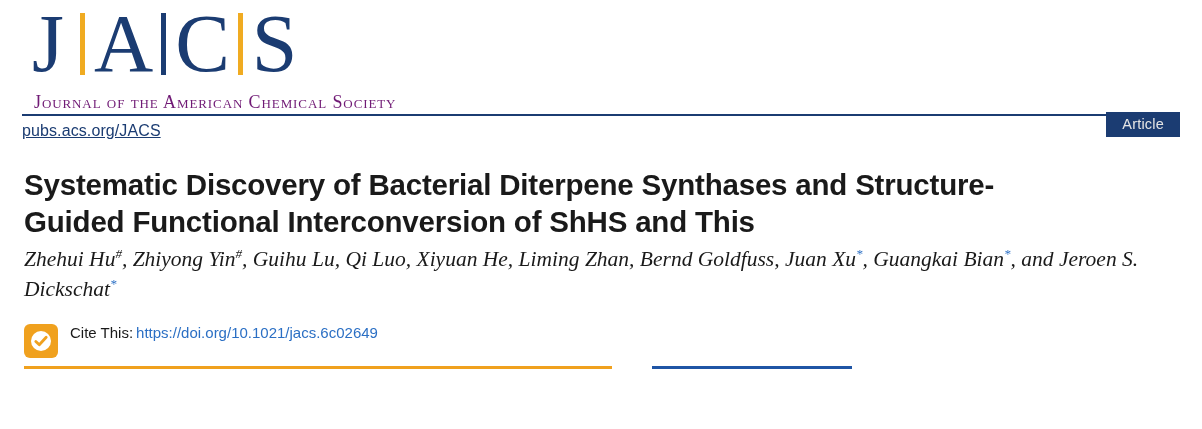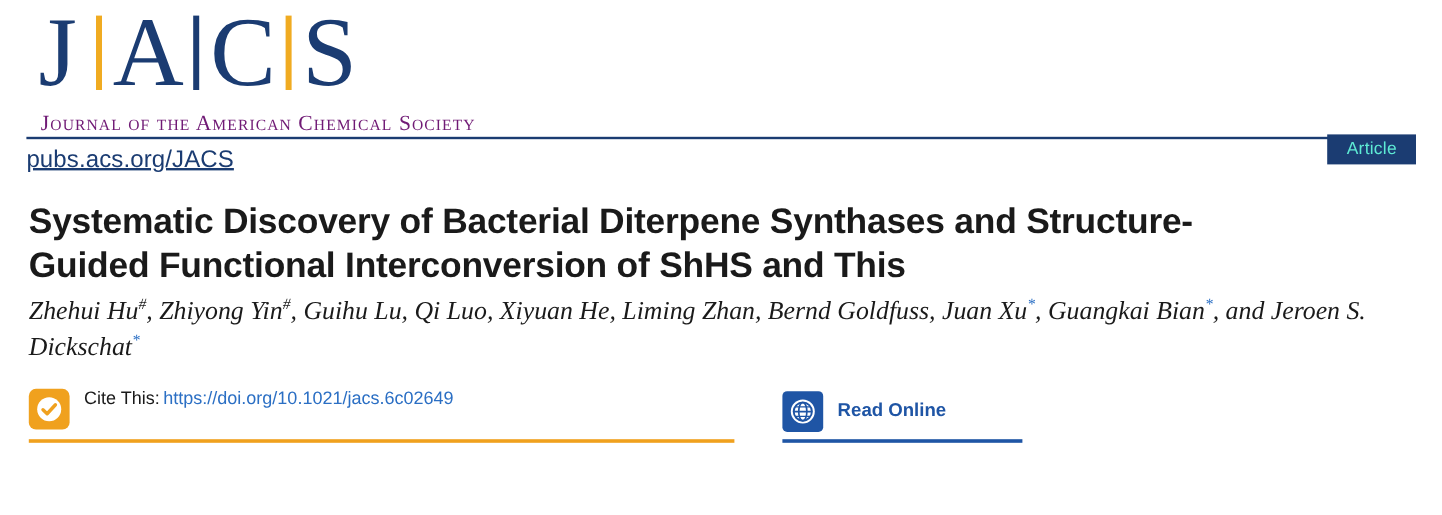--- a/index.html
+++ b/index.html
@@ -76,30 +76,30 @@
     margin: 2px 0 0 0;
   }
   .meta-row {
     position: relative;
     height: 28px;
   }
   .journal-url {
     position: absolute;
     left: 0;
     top: 6px;
-    font-size: 20px;
+    font-size: 16px;
     color: #1b3c72;
     letter-spacing: 0.1px;
   }
   .article-tab {
     position: absolute;
     right: 0;
     top: -4px;
     background: #1b3c72;
-    color: #5eead4;
+    color: #e5e5e5;
     font-size: 14.5px;
     padding: 4px 16px 5px 16px;
     letter-spacing: 0.2px;
   }
 
   
   .title {
     margin: 22px 0 0 2px;
     font-size: 29.5px;
     line-height: 37px;
@@ -242,29 +242,16 @@
         <svg width="22" height="22" viewBox="0 0 22 22">
           <circle cx="11" cy="11" r="10" fill="#ffffff"></circle>
           <path d="M5.8 11.4 L9.3 14.8 L16.2 7.3" fill="none" stroke="#f0a11e" stroke-width="2.8" stroke-linecap="round" stroke-linejoin="round"></path>
         </svg>
       </span>
       <span class="cite-text">Cite This:</span>
       <a class="cite-link" style="margin-left:3px;" href="#">https://doi.org/10.1021/jacs.6c02649</a>
     </div>
     <div class="cite-underline"></div>
 
-    <div class="read-block">
-      <span class="globe-icon">
-        <svg width="24" height="24" viewBox="0 0 24 24">
-          <circle cx="12" cy="12" r="10" fill="#ffffff"></circle>
-          <circle cx="12" cy="12" r="7.6" fill="none" stroke="#1f55a5" stroke-width="1.6"></circle>
-          <ellipse cx="12" cy="12" rx="3.4" ry="7.6" fill="none" stroke="#1f55a5" stroke-width="1.4"></ellipse>
-          <line x1="4.4" y1="12" x2="19.6" y2="12" stroke="#1f55a5" stroke-width="1.4"></line>
-          <line x1="5.6" y1="8" x2="18.4" y2="8" stroke="#1f55a5" stroke-width="1.1"></line>
-          <line x1="5.6" y1="16" x2="18.4" y2="16" stroke="#1f55a5" stroke-width="1.1"></line>
-        </svg>
-      </span>
-      <span class="read-text">Read Online</span>
-    </div>
     <div class="read-underline"></div>
   </div>
 
 </div>
 
 </body></html>

